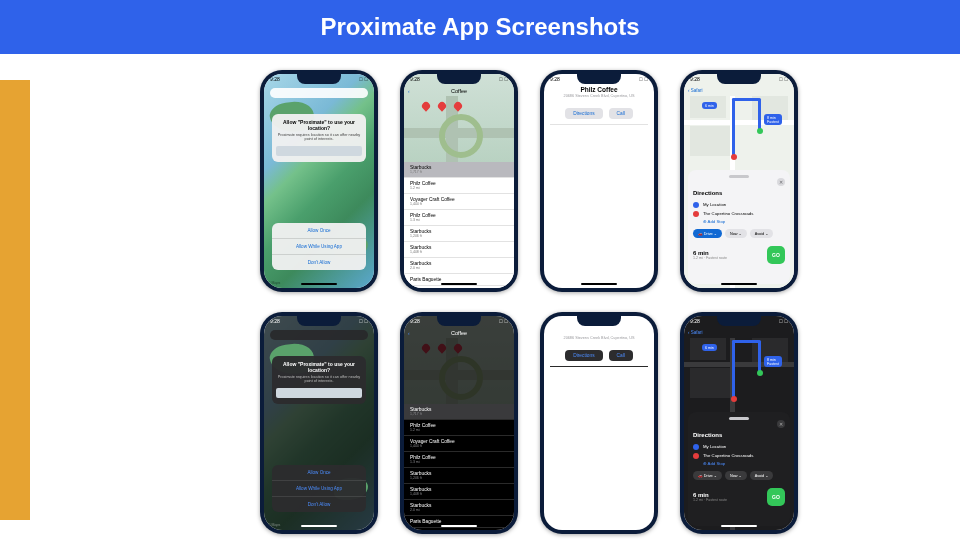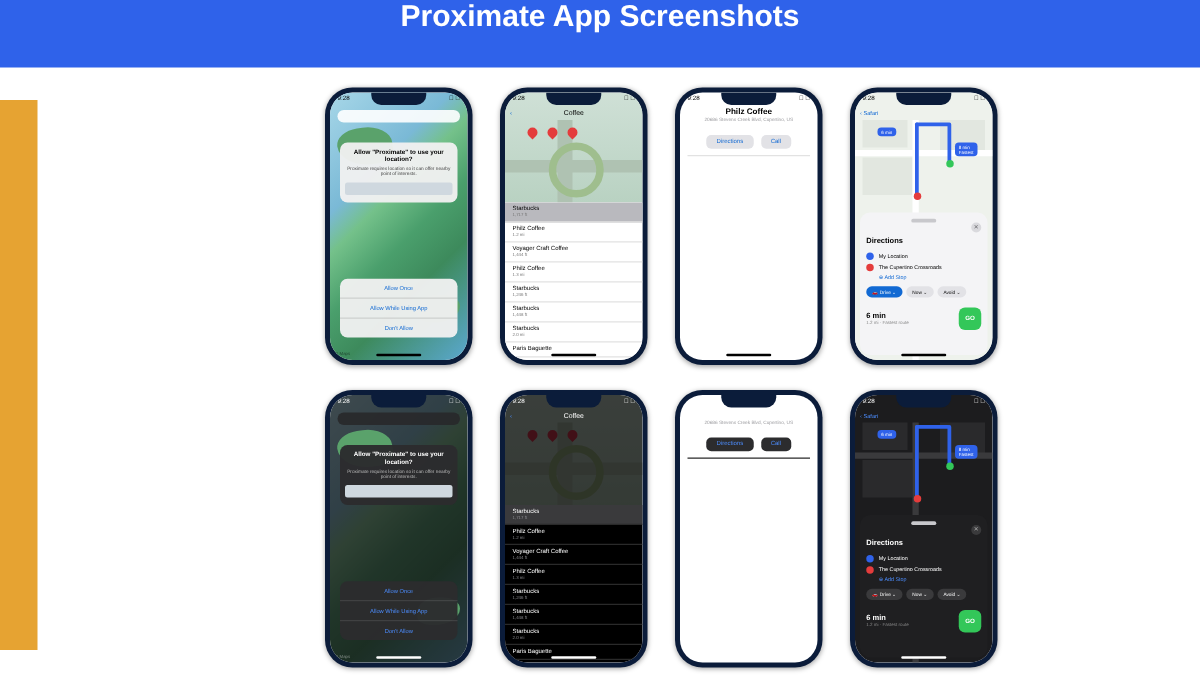--- a/index.html
+++ b/index.html
@@ -1,17 +1,17 @@
 <!DOCTYPE html>
 <html><head>
 <meta charset="utf-8">
 <style>
   html,body{margin:0;padding:0;width:960px;height:540px;background:#fff;font-family:-apple-system,BlinkMacSystemFont,"Segoe UI",Helvetica,Arial,sans-serif;overflow:hidden;}
   .slide{width:960px;height:540px;position:relative;}
-  .title-bar{background:#2F62EA;height:54px;display:flex;align-items:flex-start;justify-content:center;}
+  .title-bar{background:#2F62EA;height:54px;display:flex;align-items:center;justify-content:center;}
   .title-bar h1{color:#fff;font-size:24px;font-weight:700;margin:0;}
   .accent{position:absolute;left:0;top:80px;width:30px;height:440px;background:#E6A332;}
   .grid{position:absolute;left:260px;top:70px;display:flex;flex-direction:column;gap:20px;}
   .row{display:flex;gap:22px;}
   
   .phone{width:118px;height:222px;border-radius:22px;background:#0B1C3A;padding:4px;box-sizing:border-box;position:relative;box-shadow:0 1px 4px rgba(0,0,0,.35);}
   .screen{width:100%;height:100%;border-radius:18px;overflow:hidden;position:relative;background:#fff;}
   .notch{position:absolute;top:0;left:50%;transform:translateX(-50%);width:44px;height:10px;background:#0B1C3A;border-radius:0 0 8px 8px;z-index:50;}
   .status{position:absolute;top:2px;left:6px;right:6px;height:8px;font-size:5px;color:#000;display:flex;justify-content:space-between;z-index:5;}
   .dark .status{color:#fff;}

